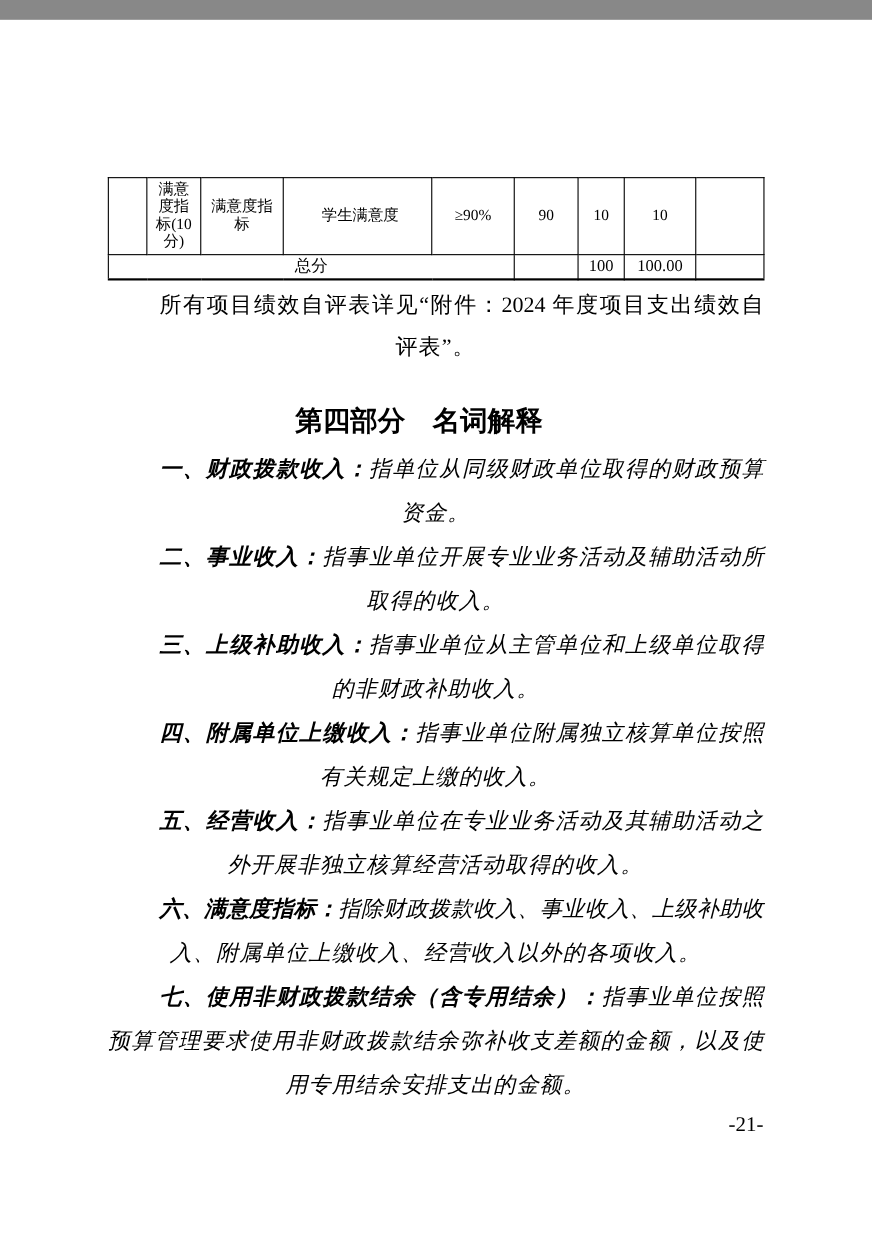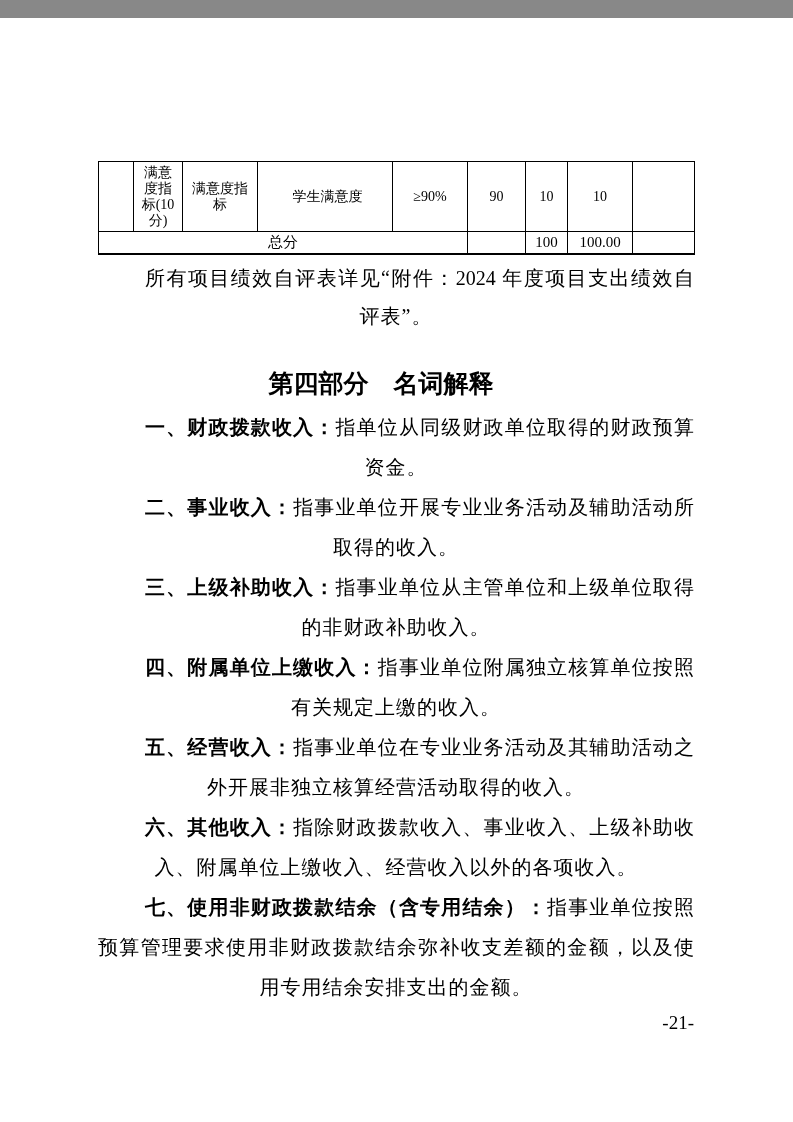--- a/index.html
+++ b/index.html
@@ -50,20 +50,21 @@
     font-size: 20px;
     line-height: 38px;
   }
   .terms {
     position: absolute;
     left: 98px;
     top: 389px;
     width: 596px;
     font-size: 20px;
     line-height: 40px;
+    font-style: italic;
   }
   .ln { width: 100%; }
   .ln.j { text-align: justify; text-align-last: justify; }
   .ln.last { text-align: center; letter-spacing: 1px; }
   .ind { text-indent: 47px; }
   .b {
     font-weight: bold;
     font-family: "Liberation Sans", "DejaVu Sans", sans-serif;
   }
 
@@ -144,21 +145,21 @@
 
     <div class="ln j ind"><span class="b">三、上级补助收入：</span><span>指事业单位从主管单位和上级单位取得</span></div>
     <div class="ln last">的非财政补助收入。</div>
 
     <div class="ln j ind"><span class="b">四、附属单位上缴收入：</span><span>指事业单位附属独立核算单位按照</span></div>
     <div class="ln last">有关规定上缴的收入。</div>
 
     <div class="ln j ind"><span class="b">五、经营收入：</span><span>指事业单位在专业业务活动及其辅助活动之</span></div>
     <div class="ln last">外开展非独立核算经营活动取得的收入。</div>
 
-    <div class="ln j ind"><span class="b">六、其他收入：</span><span>指除财政拨款收入、事业收入、上级补助收</span></div>
+    <div class="ln j ind"><span class="b">六、满意度指标：</span><span>指除财政拨款收入、事业收入、上级补助收</span></div>
     <div class="ln last">入、附属单位上缴收入、经营收入以外的各项收入。</div>
 
     <div class="ln j ind"><span class="b">七、使用非财政拨款结余（含专用结余）：</span><span>指事业单位按照</span></div>
     <div class="ln j">预算管理要求使用非财政拨款结余弥补收支差额的金额，以及使</div>
     <div class="ln last">用专用结余安排支出的金额。</div>
   </div>
 
   <div class="pagenum">-21-</div>
 
 </div>

